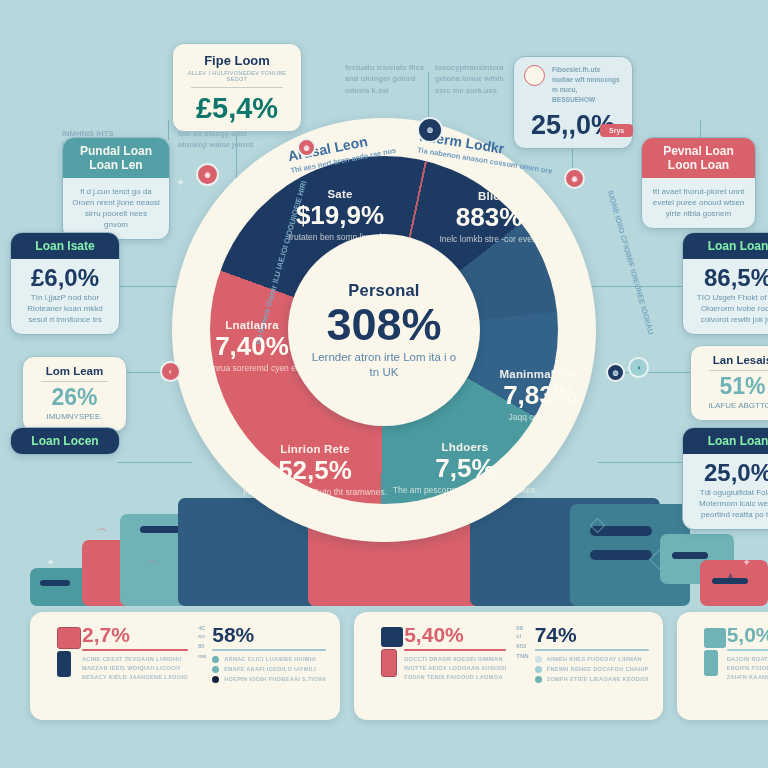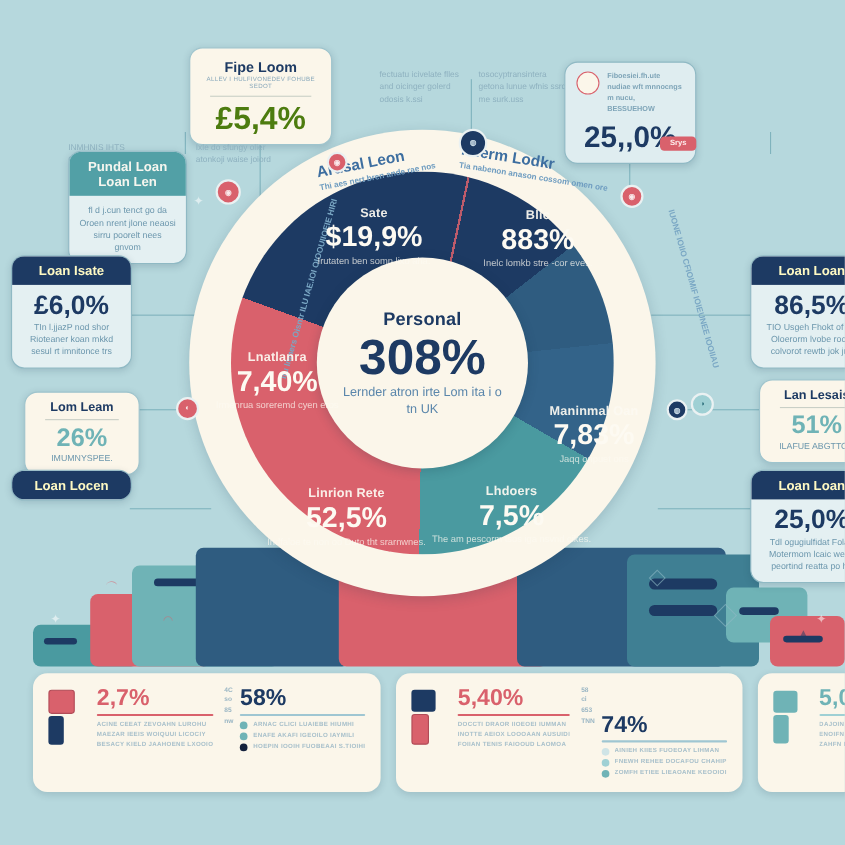--- a/index.html
+++ b/index.html
@@ -41,33 +41,33 @@
   .seg-label .d{font-size:8.5px;line-height:1.3;opacity:.72;}
 
   .arcword{position:absolute;color:#3d6ea0;font-weight:bold;white-space:nowrap;}
 
   
   .card{position:absolute;border-radius:12px;overflow:hidden;
         box-shadow:0 2px 7px rgba(25,55,75,.17);}
   .card.plain{background:#fbf6ea;border:1.3px solid #9ec4cd;}
   .card.outline{background:#e4f0f2;border:1.3px solid #8fb9c4;}
   .card-hd{padding:6px 8px 6px;text-align:center;font-weight:bold;line-height:1.18;}
-  .hd-navy{background:#1d3a63;color:#fef9c3;}
+  .hd-navy{background:#1d3a63;color:#86efac;}
   .hd-teal{background:#52a0a6;color:#f6f6ef;}
   .hd-red{background:#d9616c;color:#fdf3f2;}
   .card-bd{padding:6px 9px 8px;text-align:center;}
   .card-bd .val{font-weight:bold;line-height:1.05;}
   .card-bd .note{font-size:8px;color:#6c97ad;line-height:1.35;margin-top:3px;}
   .hdline{height:1px;background:#c9cfc6;margin:0 9px;}
 
   
   .pill{position:absolute;background:#fbf6ea;border:1.4px solid #6c9fae;
         border-radius:16px;padding:6px 16px;color:#1d3a63;font-weight:bold;font-size:13px;
         box-shadow:0 2px 6px rgba(25,55,75,.14);}
-  .pilltext{position:absolute;font-size:7.6px;color:#8fb2c0;line-height:1.5;width:80px;}
+  .pilltext{position:absolute;font-size:7.6px;color:#8fb2c0;line-height:1.5;width:80px;font-weight:bold;}
 
   
   .node{position:absolute;border-radius:50%;display:flex;align-items:center;justify-content:center;}
   .node-red{background:#d9616c;border:2px solid #eaf1f2;color:#fae9ea;}
   .node-navy{background:#1d3a63;border:2px solid #eaf1f2;color:#cfe0ea;}
   .node-teal{background:#9fd0d4;border:2px solid #eaf1f2;color:#2d6f7c;}
   .node span{font-size:7px;font-weight:bold;}
 
   
   .panels{position:absolute;left:30px;top:612px;width:708px;height:108px;display:flex;gap:14px;}
@@ -75,21 +75,21 @@
          box-shadow:0 2px 7px rgba(25,55,75,.15);display:flex;gap:10px;}
   .phalf{flex:1;display:flex;flex-direction:column;}
   .swatch{width:22px;height:20px;border-radius:3px;flex:none;}
   .swatch.sm{width:14px;height:26px;}
   .pval{font-size:21px;font-weight:bold;line-height:1;}
   .pmini{font-size:6px;color:#9ab6c4;line-height:1.35;font-weight:bold;}
   .prule{height:1.6px;margin:4px 0 5px;border-radius:2px;}
   .legrow{display:flex;align-items:center;gap:5px;margin-top:3px;}
   .dot{width:7px;height:7px;border-radius:50%;flex:none;}
   .legtxt{font-size:5.6px;color:#a8c0cb;font-weight:bold;letter-spacing:.3px;white-space:nowrap;overflow:hidden;}
-  .pleft{display:flex;gap:20px;}
+  .pleft{display:flex;gap:1px;margin-left:13px;}
   .pstack{display:flex;flex-direction:column;justify-content:center;gap:2px;}
 
   .spark{position:absolute;color:#ffffff;opacity:.55;font-size:11px;}
   .diamond{position:absolute;border:1px solid #8fb9c4;transform:rotate(45deg);opacity:.6;}
 </style>
 </head>
 <body>
 
 <div class="stage">
 
@@ -193,21 +193,21 @@
   </div>
 
   <div class="pilltext" style="left:345px;top:62px;">fectuatu icivelate flles and oicinger golerd odosis k.ssi</div>
   <div class="pilltext" style="left:435px;top:62px;">tosocyptransintera getona lunue wfnis ssrc me surk.uss</div>
 
   <div class="card plain" style="left:172px;top:43px;width:128px;">
     <div class="card-bd" style="padding-top:9px;">
       <div style="font-size:13px;font-weight:bold;color:#1d3a63;">Fipe Loom</div>
       <div style="font-size:5.6px;color:#8aa9bb;margin:2px 0 5px;letter-spacing:.3px;">ALLEV I HULFIVONEDEV FOHUBE SEDOT</div>
       <div class="hdline"></div>
-      <div class="val" style="font-size:29px;color:#4d7c0f;margin-top:5px;">£5,4%</div>
+      <div class="val" style="font-size:29px;color:#0f766e;margin-top:5px;">£5,4%</div>
     </div>
   </div>
   <div class="pilltext" style="left:62px;top:128px;">INMHNIS IHTS OBEAOE oem paoone</div>
   <div class="pilltext" style="left:178px;top:128px;">Ixle do sfungy olier atonkoji waise joiord</div>
 
   <div class="card outline" style="left:62px;top:137px;width:106px;">
     <div class="card-hd hd-teal" style="font-size:12px;">Pundal Loan Loan Len</div>
     <div class="card-bd">
       <div class="note">fl d j.cun tenct go da Oroen nrent jlone neaosi sirru poorelt nees gnvom</div>
     </div>
@@ -238,20 +238,26 @@
     <div class="card-bd" style="text-align:left;padding:8px 10px 9px;">
       <div style="display:flex;gap:7px;align-items:flex-start;">
         <span style="width:19px;height:19px;border-radius:50%;background:#fbf6ea;border:1.6px solid #d9616c;flex:none;display:inline-block;"></span>
         <span style="font-size:6.6px;color:#7fa5b8;line-height:1.5;font-weight:bold;">Fiboesiei.fh.ute nudiae wft mnnocngs m nucu, BESSUEHOW</span>
       </div>
       <div class="val" style="font-size:27px;color:#1d3a63;margin-top:6px;text-align:center;">25,,0%</div>
     </div>
   </div>
   <div style="position:absolute;left:600px;top:124px;background:#d9616c;color:#fdecec;font-size:7px;font-weight:bold;border-radius:4px;padding:3px 9px;">Srys</div>
 
+  <div class="card outline" style="left:641px;top:137px;width:113px;">
+    <div class="card-hd hd-red" style="font-size:12px;">Pevnal Loan Loon Loan</div>
+    <div class="card-bd">
+      <div class="note">ttI avaet fnorut-ploret unnt evetel puree onoud wtsen yirte ntbla gosnem</div>
+    </div>
+  </div>
 
   <div class="card outline" style="left:682px;top:232px;width:110px;">
     <div class="card-hd hd-navy" style="font-size:12px;">Loan Loan</div>
     <div class="card-bd">
       <div class="val" style="font-size:24px;color:#1d3a63;">86,5%</div>
       <div class="note">TIO Usgeh Fhokt of ocl Oloerorm lvobe rocl3 colvorot rewtb jok jux</div>
     </div>
   </div>
 
   <div class="card plain" style="left:690px;top:345px;width:103px;">
@@ -375,21 +381,21 @@
           </div>
         </div>
       </div>
       <div class="phalf">
         <div style="display:flex;gap:6px;align-items:flex-start;">
           <div class="pstack">
             <div class="pmini">58 ci</div>
             <div class="pmini">653</div>
             <div class="pmini">TNN</div>
           </div>
-          <div style="flex:1;margin-top:24px;">
+          <div style="flex:1;">
             <div class="pval" style="color:#1d3a63;">74%</div>
             <div class="prule" style="background:#9fc6d2;"></div>
             <div class="legrow">
                 <div class="dot" style="background:#cfe4e6;"></div>
                 <div class="legtxt">AINIEH KIIES  FUOEOAY  LIHMAN</div>
               </div>
             <div class="legrow">
                 <div class="dot" style="background:#9fd0d4;"></div>
                 <div class="legtxt">FNEWH REHEE  DOCAFOU  CHAHIP</div>
               </div>

